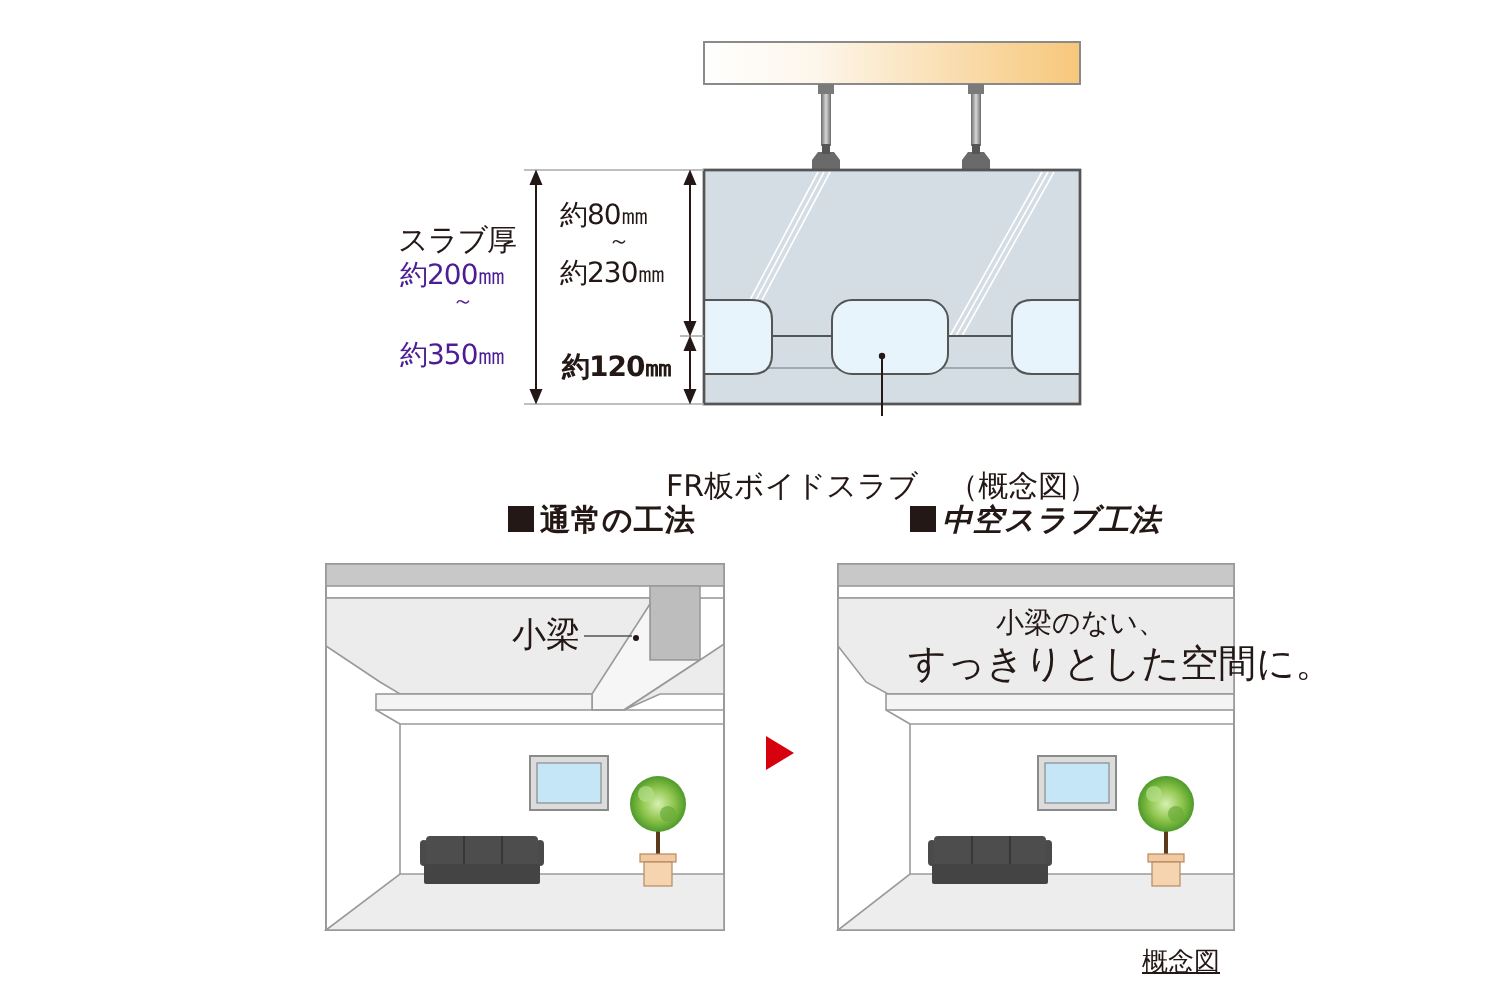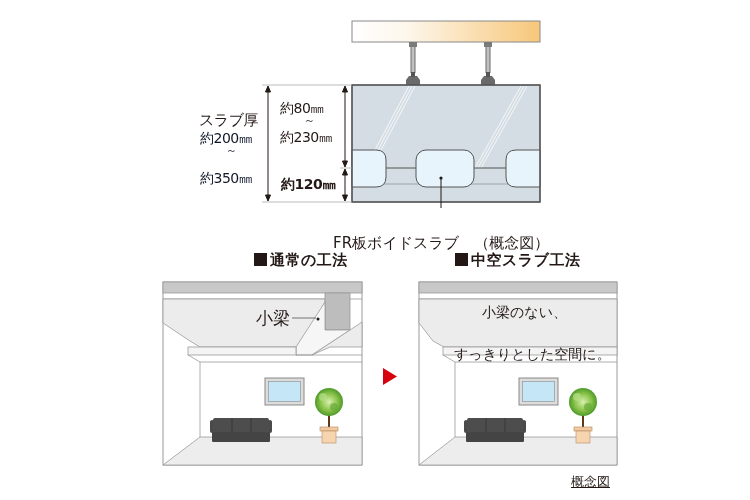--- a/index.html
+++ b/index.html
@@ -1,21 +1,21 @@
 <!DOCTYPE html>
 <html><head>
 <meta charset="utf-8">
 <style>
   html, body { margin:0; padding:0; background:#ffffff; }
   body { width:750px; height:500px; position:relative; overflow:hidden;
          font-family:"DejaVu Sans", "Liberation Sans", sans-serif; color:#231815; }
   .abs { position:absolute; }
   .txt { white-space:nowrap; line-height:1; }
   .dim-label { font-size:14px; letter-spacing:-0.5px; }
-  .red { color:#0f172a; }
+  .red { color:#4c1d95; }
   .heading { font-size:15px; font-weight:bold; letter-spacing:0.5px; }
   .heading .sq { display:inline-block; width:13px; height:13px; background:#231815; margin-right:3px; vertical-align:-1px; }
   .caption { font-size:15px; }
   .serif { font-family:"DejaVu Serif", "Liberation Serif", serif; }
   svg { position:absolute; left:0; top:0; }
 </style>
 </head>
 <body>
 
 <svg width="750" height="500">
@@ -194,20 +194,20 @@
 <div class="abs txt dim-label red" style="left:200px; top:171px;text-align:right;">約350㎜</div>
 
 <div class="abs txt dim-label" style="left:280px; top:101px;">約80㎜</div>
 <div class="abs txt dim-label" style="left:304px; top:115px; font-size:11px;">～</div>
 <div class="abs txt dim-label" style="left:280px; top:130px;">約230㎜</div>
 <div class="abs txt dim-label" style="left:281px; top:177px;font-weight:bold;">約120㎜</div>
 
 <div class="abs txt caption" style="left:333px; top:210px;margin-top:26px;">FR板ボイドスラブ　（概念図）</div>
 
 <div class="abs txt heading" style="left:210px; top:253px;margin-left:44px;"><span class="sq"></span><span>通常の工法</span></div>
-<div class="abs txt heading" style="left:455px; top:253px;"><span class="sq"></span><span>中空スラブ工法</span></div>
+<div class="abs txt heading" style="left:455px; top:253px;font-style:italic;"><span class="sq"></span><span>中空スラブ工法</span></div>
 
 <div class="abs txt serif" style="left:256px; top:310px; font-size:17px;">小梁</div>
 
-<div class="abs txt serif" style="left:482px; top:305px; font-size:14px;">小梁のない、</div>
-<div class="abs txt serif" style="left:454px; top:323px; font-size:14px;margin-top:24px;">すっきりとした空間に。</div>
+<div class="abs txt serif" style="left:498px; top:305px; font-size:14px;">小梁のない、</div>
+<div class="abs txt serif" style="left:454px; top:323px; font-size:19px;">すっきりとした空間に。</div>
 
 <div class="abs txt" style="left:571px; top:475px; font-size:13px;text-decoration:underline;">概念図</div>
 
 </body></html>

